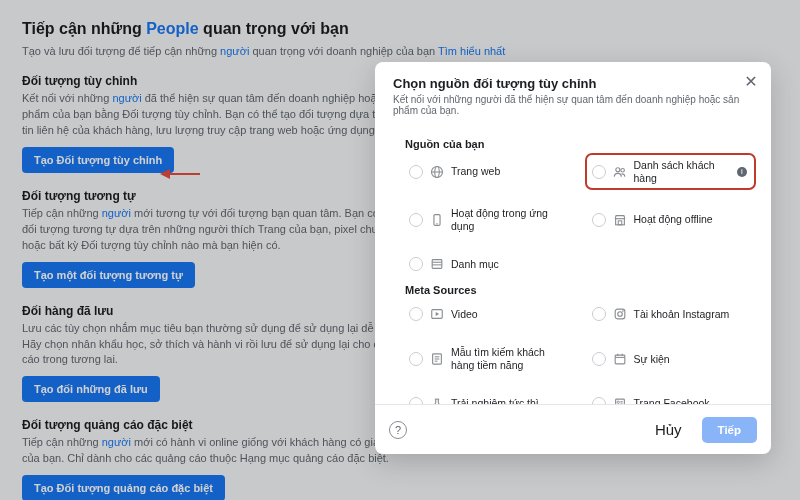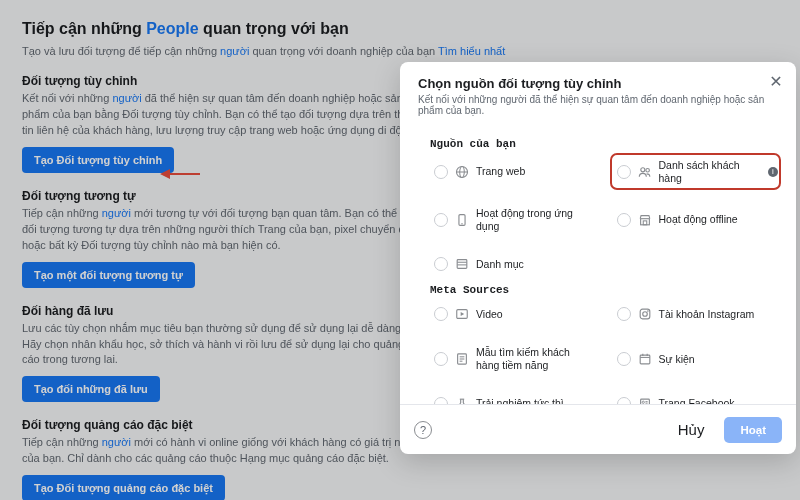--- a/index.html
+++ b/index.html
@@ -57,21 +57,21 @@
   .arrow svg { display:block; }
 
   
   .overlay {
     position: absolute;
     inset: 0;
     background: rgba(0,0,0,0.18);
   }
   .modal {
     position: absolute;
-    right: 4px;
+    right: 29px;
     top: 62px;
     width: 396px;
     height: 392px;
     background: #fff;
     border-radius: 8px;
     box-shadow: 0 8px 28px rgba(0,0,0,0.18);
     display: flex;
     flex-direction: column;
   }
   .modal-header {
@@ -89,21 +89,21 @@
     line-height: 20px;
     text-align: center;
     cursor: pointer;
     background: none; border: none;
   }
   .modal-body {
     flex: 1;
     padding: 8px 18px 0 30px;
     overflow: auto;
   }
-  .group-title { font-size: 11px; font-weight: 700; margin: 8px 0 6px 0; font-family: Liberation Mono, monospace; }
+  .group-title { font-size: 11px; font-weight: 700; margin: 8px 0 6px 0; }
   .sources {
     display: grid;
     grid-template-columns: 1fr 1fr;
     column-gap: 16px;
     row-gap: 6px;
     gap: 17px;
   }
   .source-item {
     display: flex;
     align-items: center;
@@ -126,21 +126,21 @@
     width: 14px; height: 14px;
     color: #8a8d91;
     flex-shrink: 0;
     display: flex; align-items: center; justify-content: center;
   }
   .src-icon svg { width: 100%; height: 100%; }
   .src-label { line-height: 1.2; }
   .highlighted {
     outline: 2px solid #c0392b;
     outline-offset: 1px;
-    padding-right: 0;
+    padding-right: 6px;
   }
   .info-dot {
     width: 10px; height: 10px;
     border-radius: 50%;
     background: #606770;
     color: #fff;
     font-size: 8px;
     line-height: 10px;
     text-align: center;
     margin-left: 2px;
@@ -373,15 +373,15 @@
             </svg>
           </div>
           <div class="src-label">Mua sắm</div>
         </div>
       </div>
     </div>
   <div class="modal-footer">
     <div class="help-icon">?</div>
     <div class="spacer"></div>
     <button class="btn-cancel">Hủy</button>
-    <button class="btn-next">Hoạt</button>
+    <button class="btn-next">Tiếp</button>
   </div>
 </div>
 
 </body></html>

